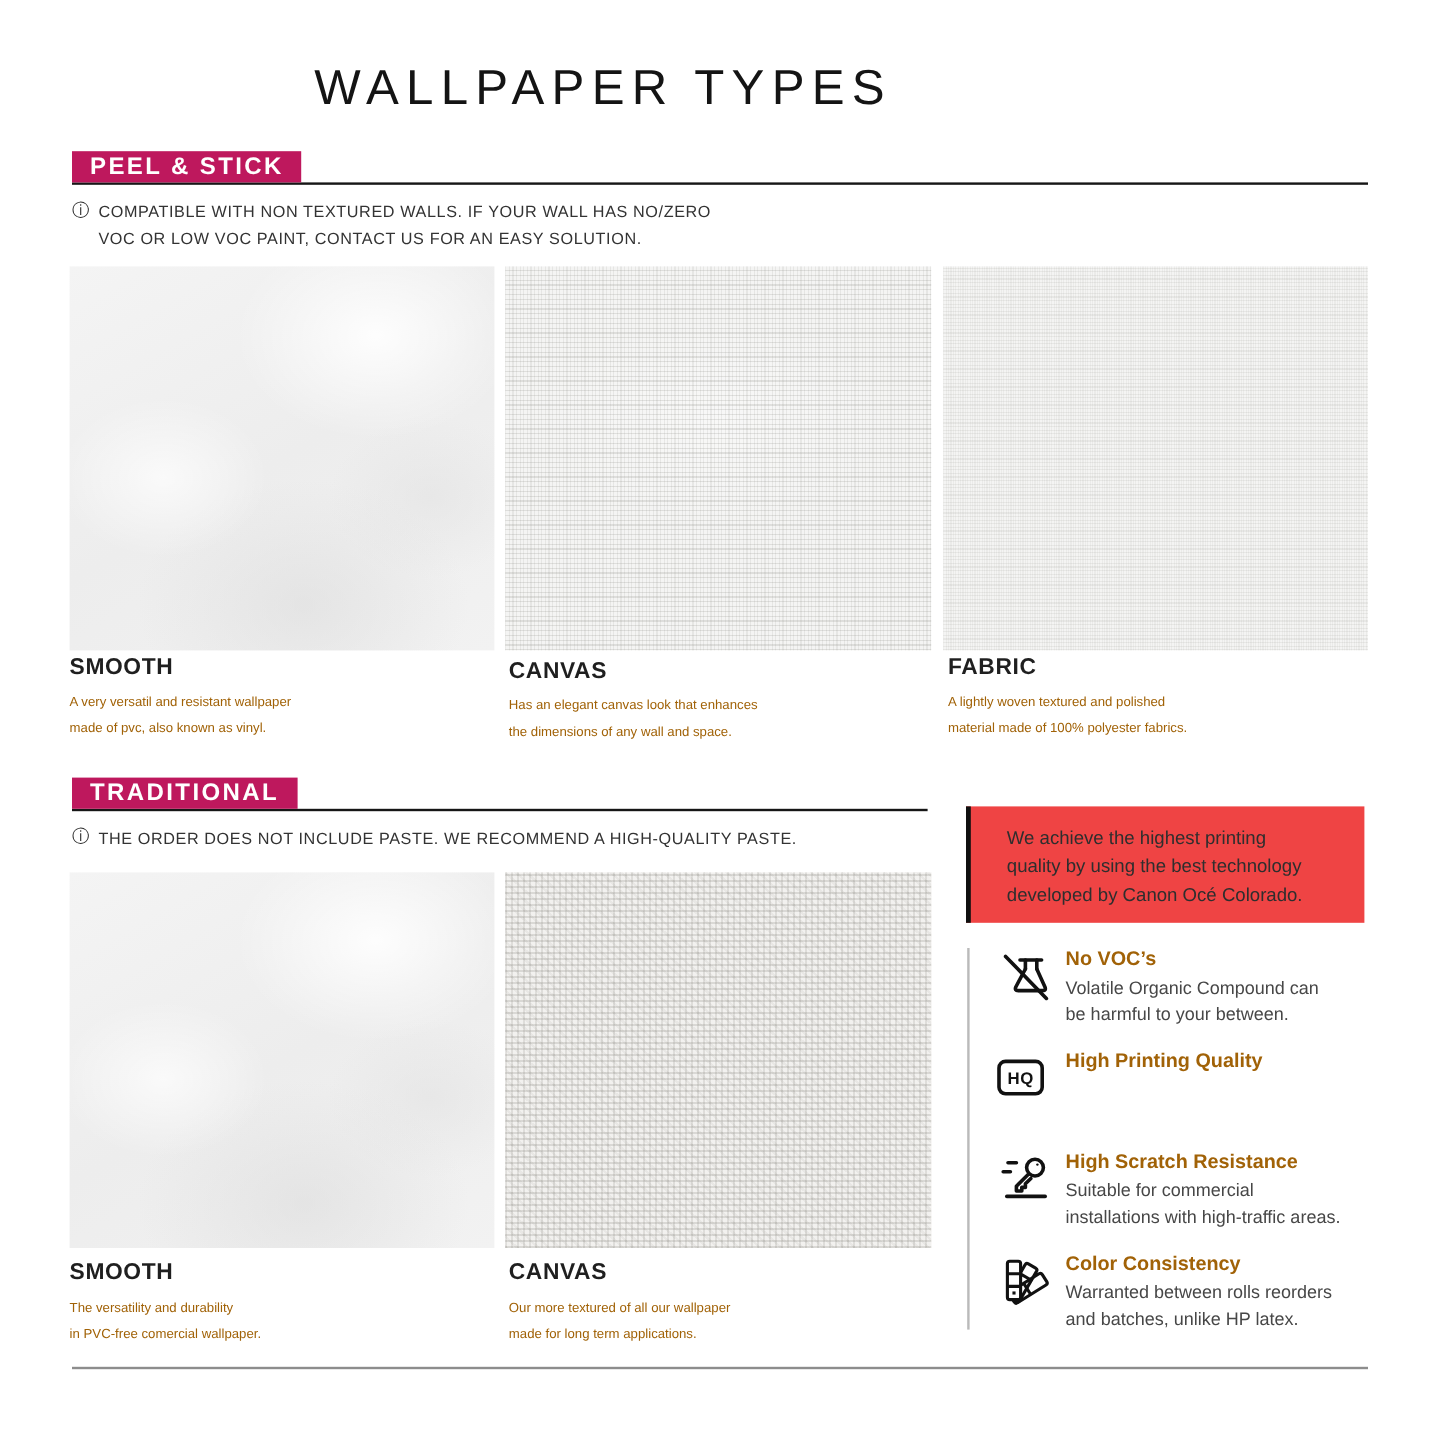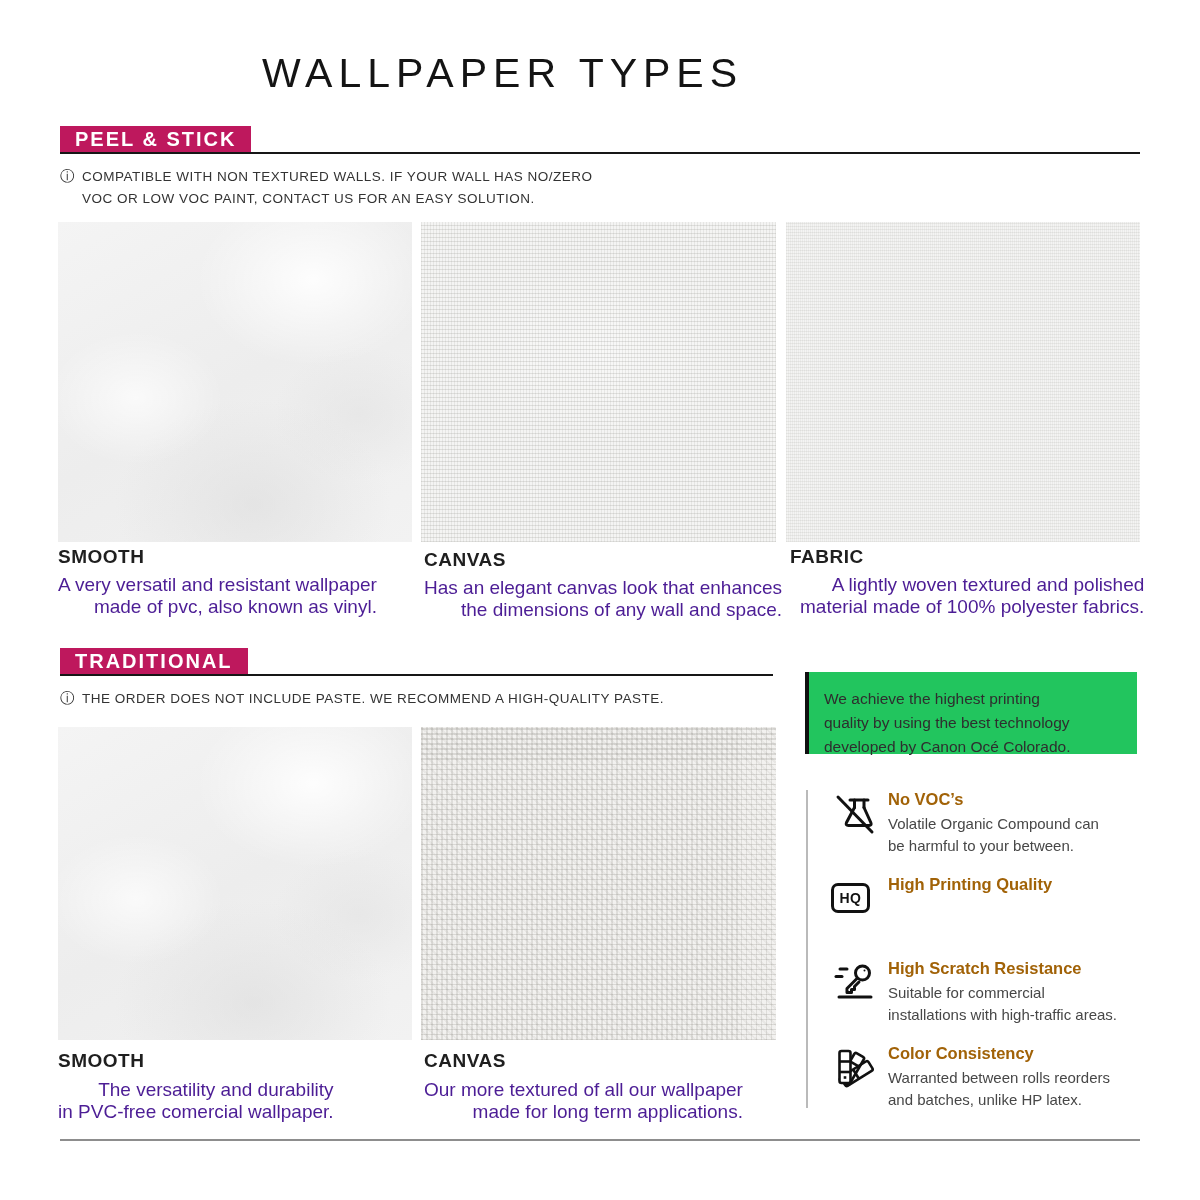--- a/index.html
+++ b/index.html
@@ -56,31 +56,31 @@
   .tex-canvas-coarse{
     background-color:#f2f1ef;
     background-image:
       repeating-linear-gradient(43deg, rgba(118,116,108,0.08) 0px, rgba(118,116,108,0.08) 2px, transparent 2px, transparent 6px),
       repeating-linear-gradient(0deg, rgba(118,116,108,0.20) 0px, rgba(118,116,108,0.20) 1.5px, transparent 1.5px, transparent 5px),
       repeating-linear-gradient(90deg, rgba(118,116,108,0.16) 0px, rgba(118,116,108,0.16) 1.5px, transparent 1.5px, transparent 5px);
   }
 
   
   .sw-label{position:absolute;font-size:19px;font-weight:600;letter-spacing:0.5px;color:#1f1f1f;}
-  .sw-desc{position:absolute;font-size:19px;color:#4c1d95;line-height:22px;text-align:right;}
+  .sw-desc{position:absolute;font-size:11px;color:#a16207;line-height:22px;}
   .lab-p1{left:58px; top:546px;} .des-p1{left:58px; top:574px;}
   .lab-p2{left:424px;top:549px;} .des-p2{left:424px;top:577px;}
-  .lab-p3{left:790px;top:546px;} .des-p3{left:790px;top:574px;margin-left:10px;}
+  .lab-p3{left:790px;top:546px;} .des-p3{left:790px;top:574px;}
   .lab-t1{left:58px; top:1050px;} .des-t1{left:58px; top:1079px;}
   .lab-t2{left:424px;top:1050px;} .des-t2{left:424px;top:1079px;}
 
   
-  .quote-box{position:absolute;left:805px;top:672px;width:332px;height:82px;
-             background:#22c55e;border-left:4px solid #101010;box-sizing:border-box;
-             padding:15px 10px 0 15px;font-size:15.5px;line-height:24px;color:#2e2e2e;}
+  .quote-box{position:absolute;left:805px;top:672px;width:332px;height:97px;
+             background:#ef4444;border-left:4px solid #101010;box-sizing:border-box;
+             padding:15px 10px 0 30px;font-size:15.5px;line-height:24px;color:#2e2e2e;}
   .features-divider{position:absolute;left:806px;top:790px;width:2px;height:318px;background:#bababa;}
 
   .feat{position:absolute;left:831px;width:330px;}
   .feat-1{top:790px;} .feat-2{top:875px;} .feat-3{top:959px;} .feat-4{top:1044px;}
   .feat .icon-box{position:absolute;left:0;top:1px;width:44px;height:44px;}
   .feat .txt{margin-left:57px;}
   .feat-title{font-size:16.5px;font-weight:700;color:#a16207;margin:0 0 4px 0;}
   .feat-desc{font-size:15px;color:#474747;line-height:21.5px;}
 
   .hq-box{width:33px;height:24px;border:3.5px solid #111;border-radius:7px;margin-top:7px;

